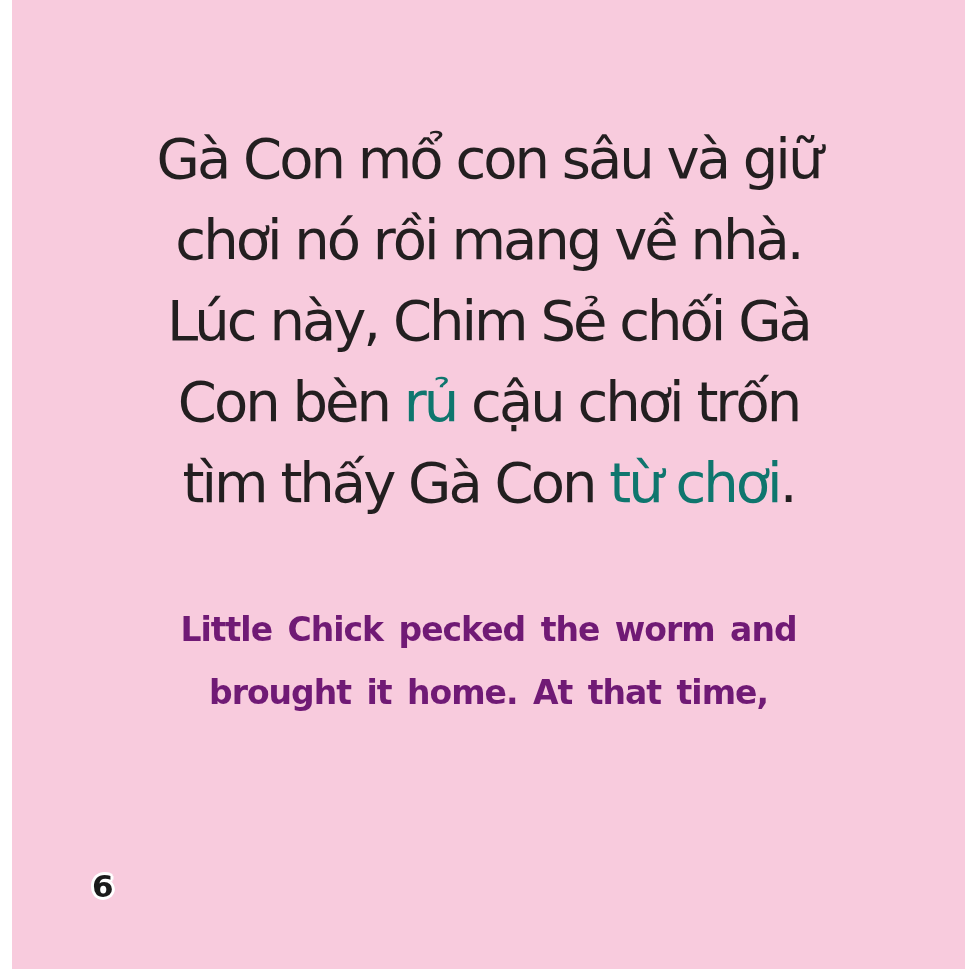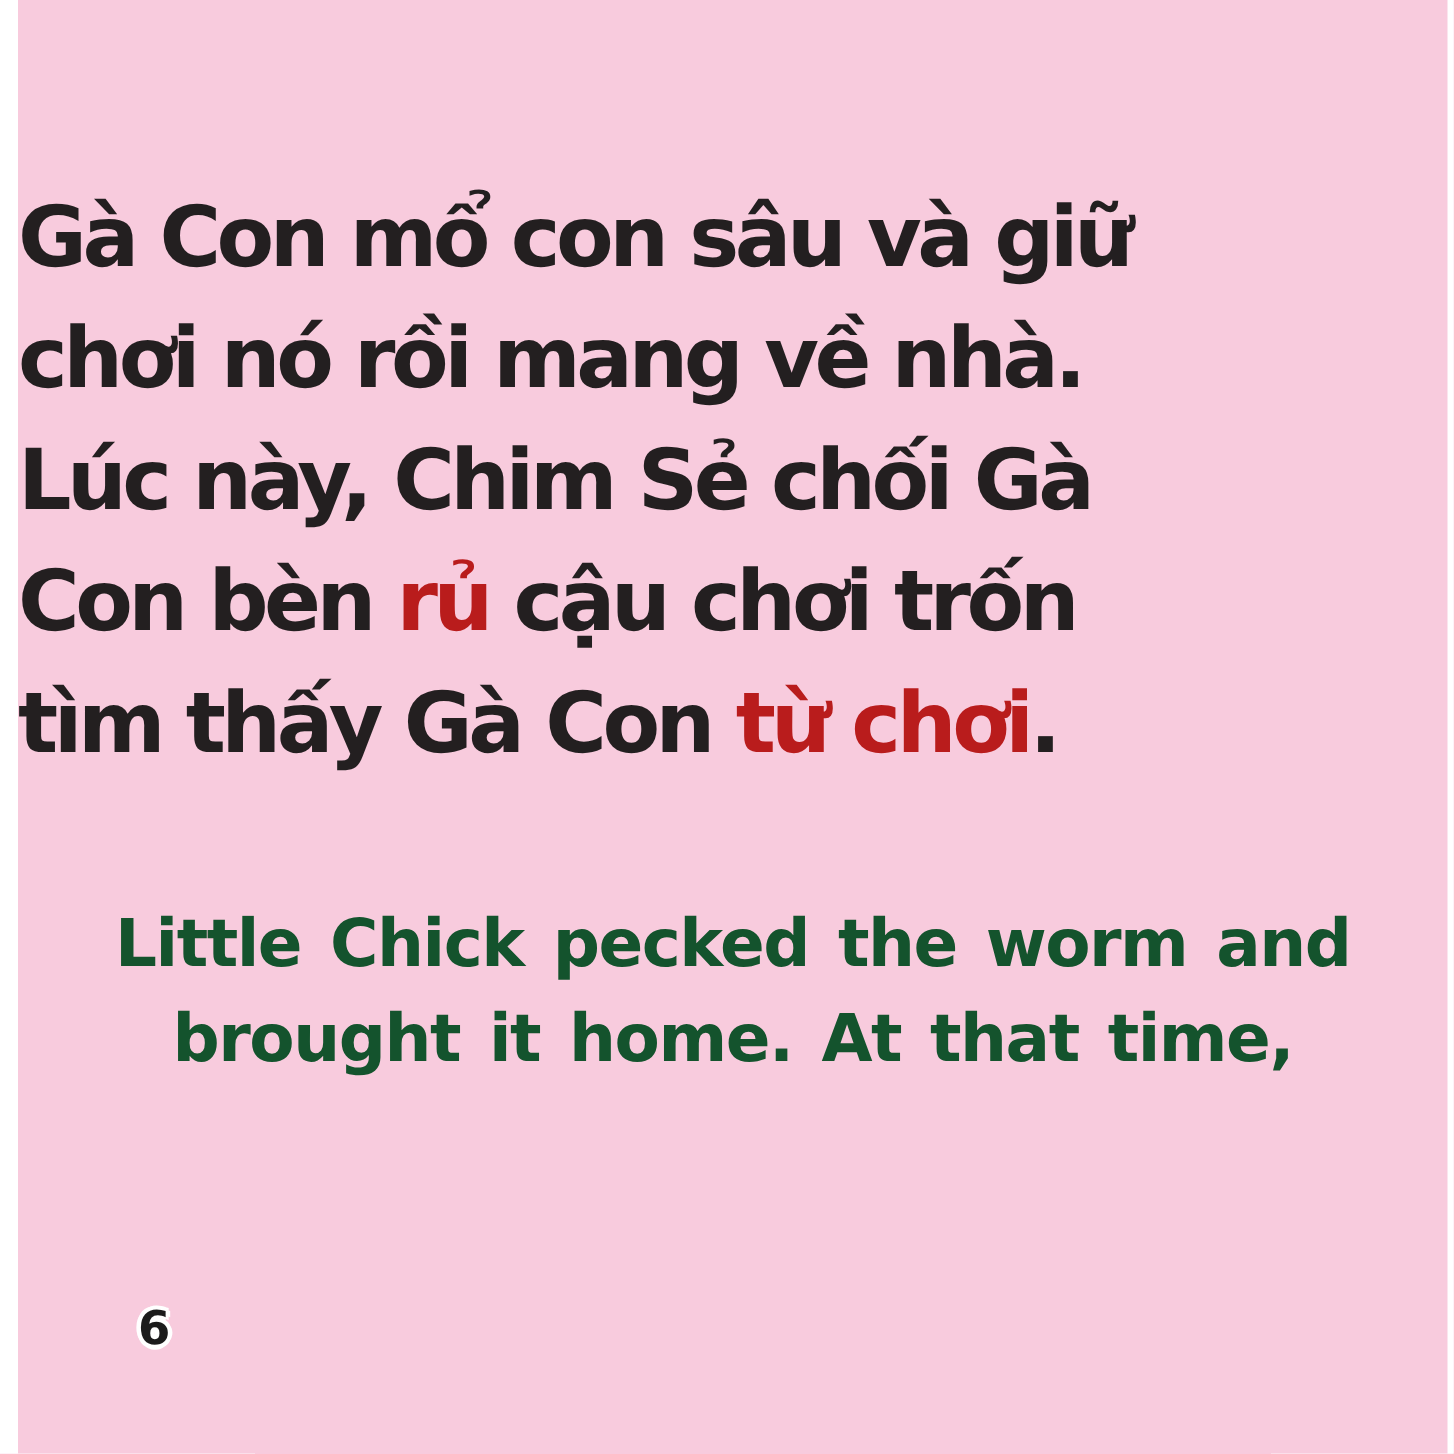--- a/index.html
+++ b/index.html
@@ -17,42 +17,42 @@
     right: 4px;
     top: 0;
     bottom: 0;
     background: #f8cbdd;
   }
   .vi-block {
     position: absolute;
     top: 118px;
     left: 0;
     right: 0;
-    text-align: left;
-    font-weight: bold;
+    text-align: center;
+    font-weight: normal;
     font-size: 56px;
     line-height: 81px;
     letter-spacing: -3px;
     color: #231f20;
     white-space: nowrap;
   }
   .vi-line { width: 100%; }
-  .red-word { color: #b91c1c; }
+  .red-word { color: #0f766e; }
   .en-block {
     position: absolute;
     top: 598px;
     left: 0;
     right: 0;
     text-align: center;
     font-weight: bold;
-    font-size: 44px;
+    font-size: 33px;
     line-height: 63px;
     letter-spacing: -1px;
     word-spacing: 5px;
-    color: #14532d;
+    color: #701a75;
     white-space: nowrap;
   }
   .page-number {
     position: absolute;
     left: 80px;
     top: 868px;
     font-weight: bold;
     font-size: 31px;
     color: #1b1b1b;
     text-shadow:

